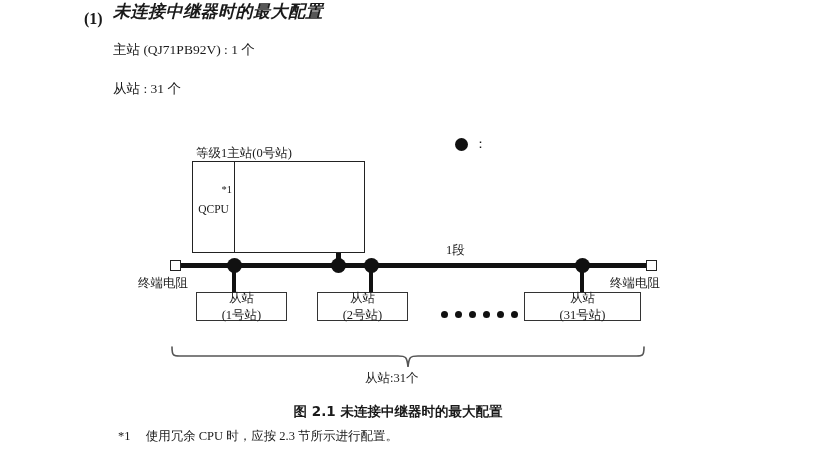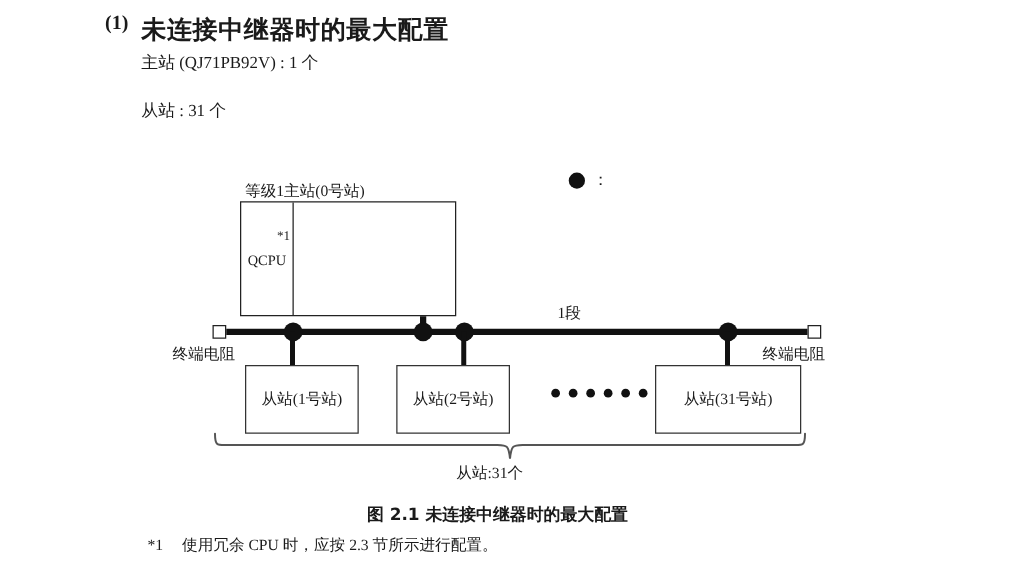--- a/index.html
+++ b/index.html
@@ -18,25 +18,26 @@
   .abs { position: absolute; }
 
   
   #heading-num {
     left: 84px; top: 10px;
     font-size: 16px;
     font-weight: bold;
     letter-spacing: 0px;
   }
   #heading-title {
-    left: 113px; top: 10px;
-    font-size: 20px;
+    left: 113px; top: 0;
+    font-size: 17px;
     font-weight: bold;
     font-family: "DejaVu Sans", "Liberation Sans", sans-serif;
     letter-spacing: 0.5px;
+    font-style: italic;
   }
   .spec-line {
     left: 113px;
     font-size: 13.5px;
     white-space: nowrap;
   }
   #spec-master { top: 41px; }
   #spec-slave  { top: 80px; }
 
   
@@ -146,25 +147,25 @@
   .drop-up {
     width: 5px;
     background: #111111;
     top: 253px;
     height: 12px;
   }
 
   
   .slave-box {
     top: 292px;
-    height: 55px;
+    height: 29px;
     border: 1.4px solid #333333;
     box-sizing: border-box;
     display: flex;
-    flex-direction: row;
+    flex-direction: column;
     align-items: center;
     justify-content: center;
     font-size: 12.5px;
     line-height: 1.3;
     background: #ffffff;
   }
   #slave-1  { left: 196px; width: 91px; }
   #slave-2  { left: 317px; width: 91px; }
   #slave-31 { left: 524px; width: 117px; }
 

